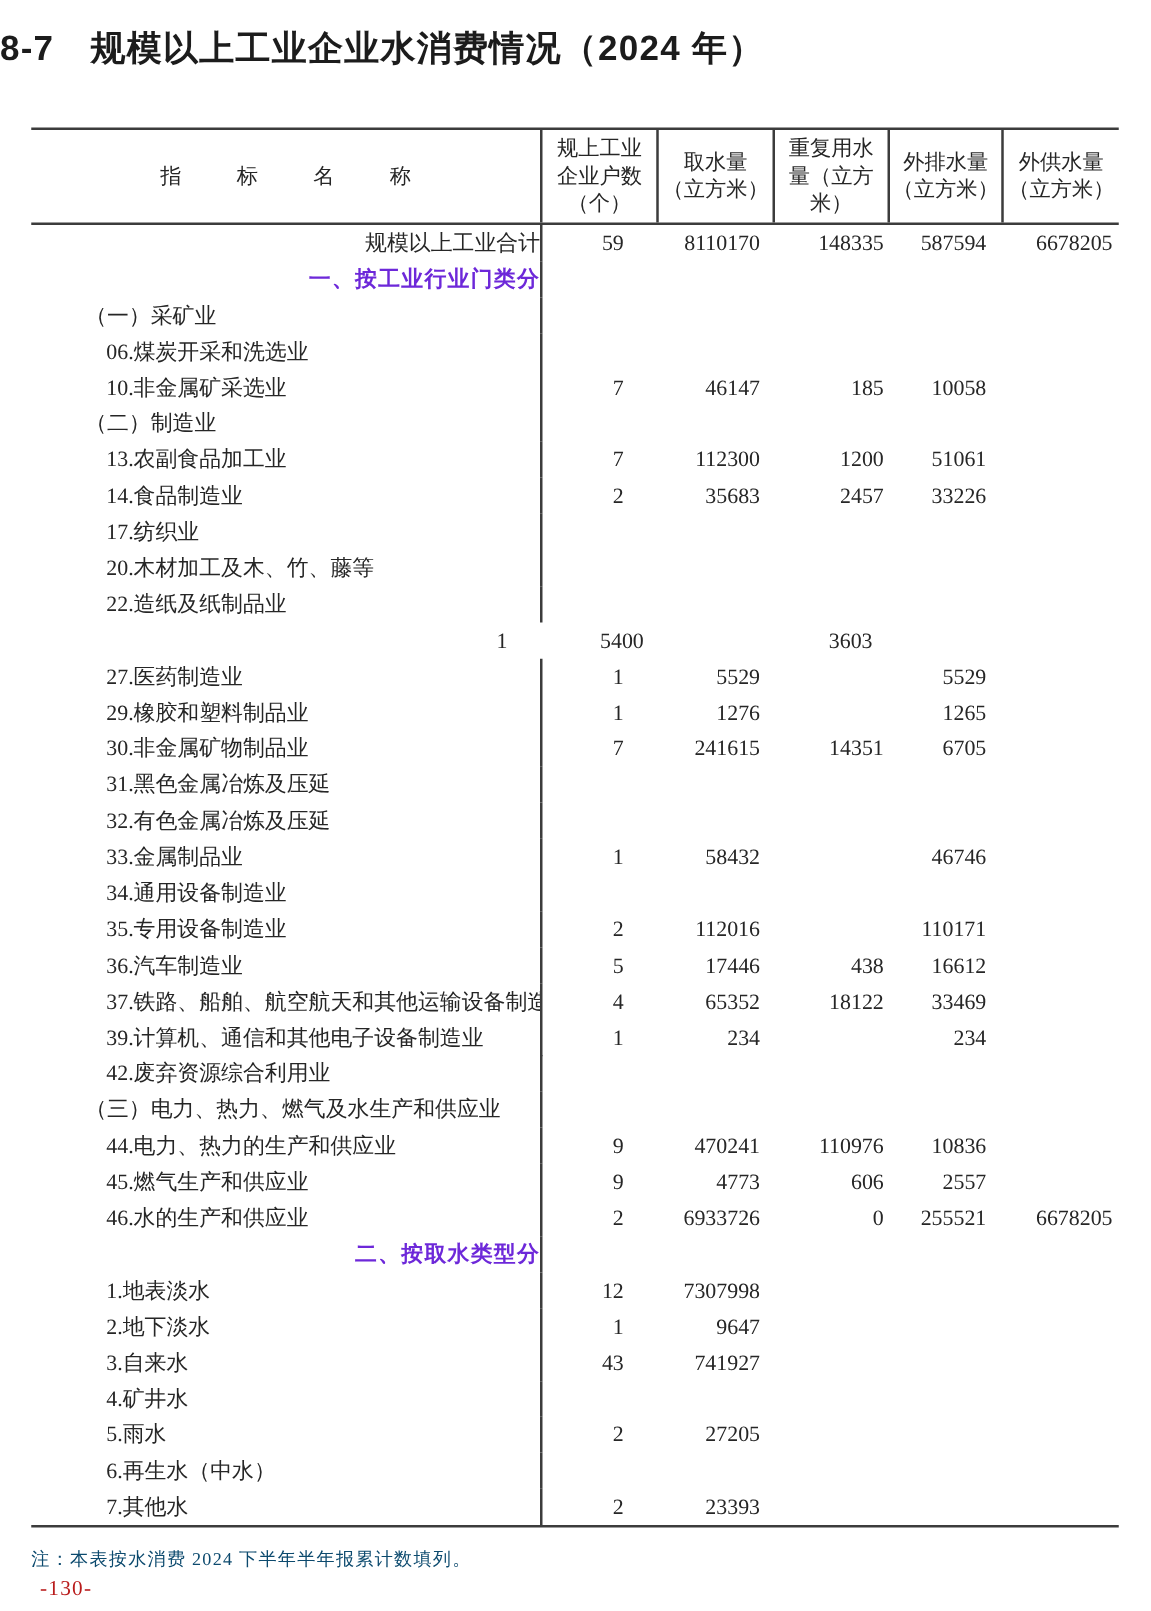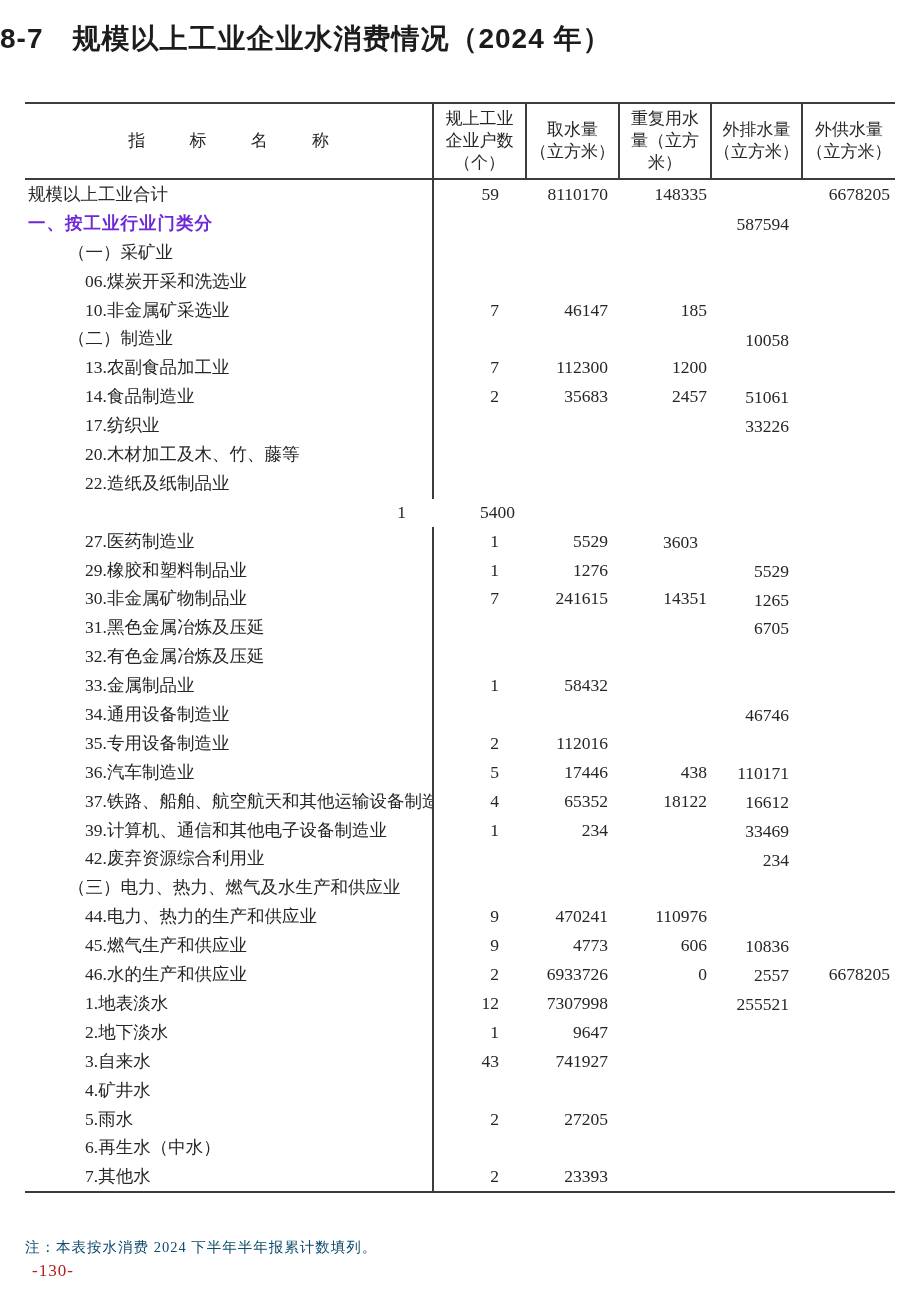--- a/index.html
+++ b/index.html
@@ -42,36 +42,36 @@
     display:grid;
     grid-template-columns:409px 93px 93px 92px 91px 92px;
     height:28.9px;
   }
   .cname{
     white-space:nowrap;overflow:hidden;
     border-right:2px solid #3c3c3c;
     font-size:17.5px;line-height:28.9px;color:#262626;
     box-sizing:border-box;
   }
-  .ind0{padding-left:3px;}
+  .ind0{padding-left:3px;text-align:right;}
   .ind1{padding-left:43px;}
   .ind2{padding-left:60px;}
   .trow.section .cname{
     font-family:"Liberation Sans","DejaVu Sans",sans-serif;
     font-weight:700;font-size:17.5px;letter-spacing:1px;color:#6d28d9;
   }
   .cval{
     text-align:right;white-space:nowrap;
     font-size:17.5px;line-height:28.9px;color:#262626;
     box-sizing:border-box;
   }
   .cv0{padding-right:28px;}
   .cv1{padding-right:12px;}
   .cv2{padding-right:5px;}
-  .cv3{padding-right:14px;margin-top:30px;}
+  .cv3{padding-right:14px;}
   .cv4{padding-right:5px;}
   .footnote{
     position:absolute;top:1238px;left:25px;
     font-size:14.5px;letter-spacing:1px;color:#0c4a6e;
   }
   .pageno{
     position:absolute;top:1261px;left:32px;
     font-size:17px;color:#b91c1c;letter-spacing:1px;
   }
 </style>
@@ -315,20 +315,28 @@
           <div class="cval cv4"></div>
         </div>
         <div class="trow">
           <div class="cname ind2">46.水的生产和供应业</div>
           <div class="cval cv0">2</div>
           <div class="cval cv1">6933726</div>
           <div class="cval cv2">0</div>
           <div class="cval cv3">255521</div>
           <div class="cval cv4">6678205</div>
         </div>
+        <div class="trow section">
+          <div class="cname ind0">二、按取水类型分</div>
+          <div class="cval cv0"></div>
+          <div class="cval cv1"></div>
+          <div class="cval cv2"></div>
+          <div class="cval cv3"></div>
+          <div class="cval cv4"></div>
+        </div>
         <div class="trow">
           <div class="cname ind2">1.地表淡水</div>
           <div class="cval cv0">12</div>
           <div class="cval cv1">7307998</div>
           <div class="cval cv2"></div>
           <div class="cval cv3"></div>
           <div class="cval cv4"></div>
         </div>
         <div class="trow">
           <div class="cname ind2">2.地下淡水</div>

